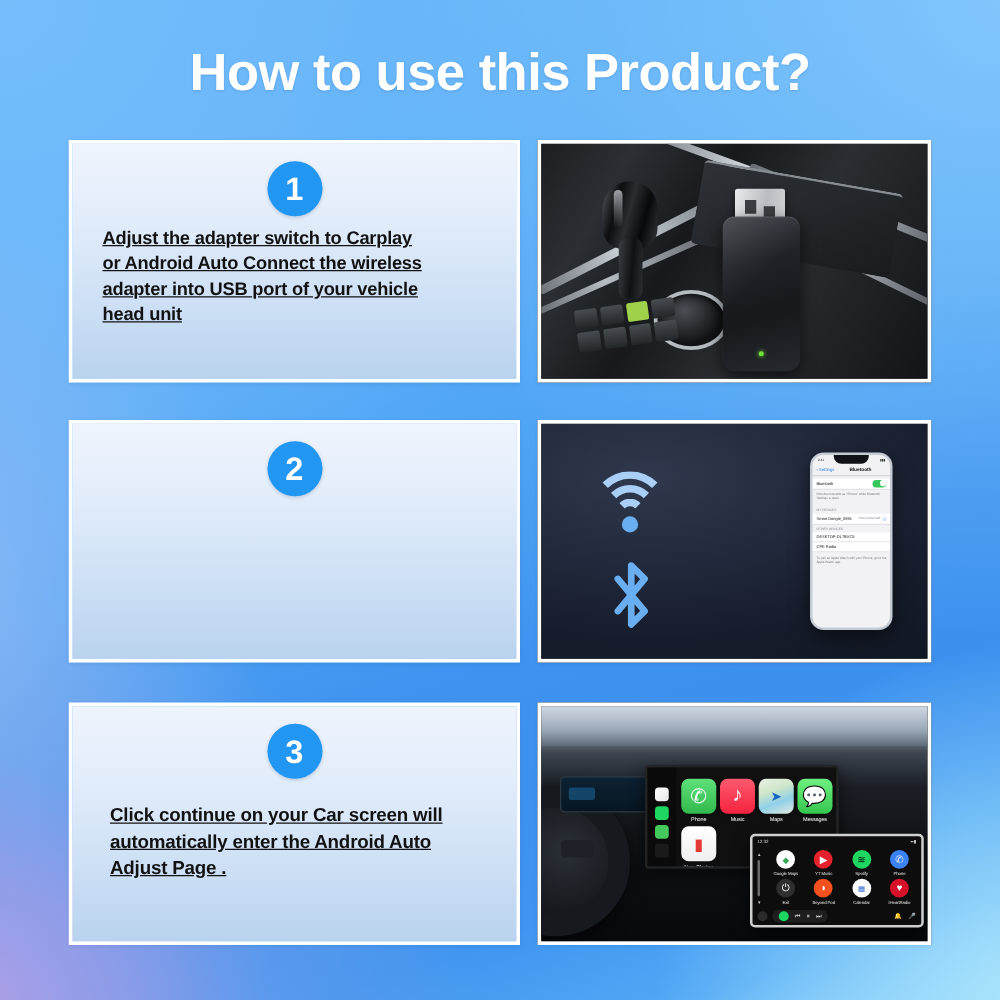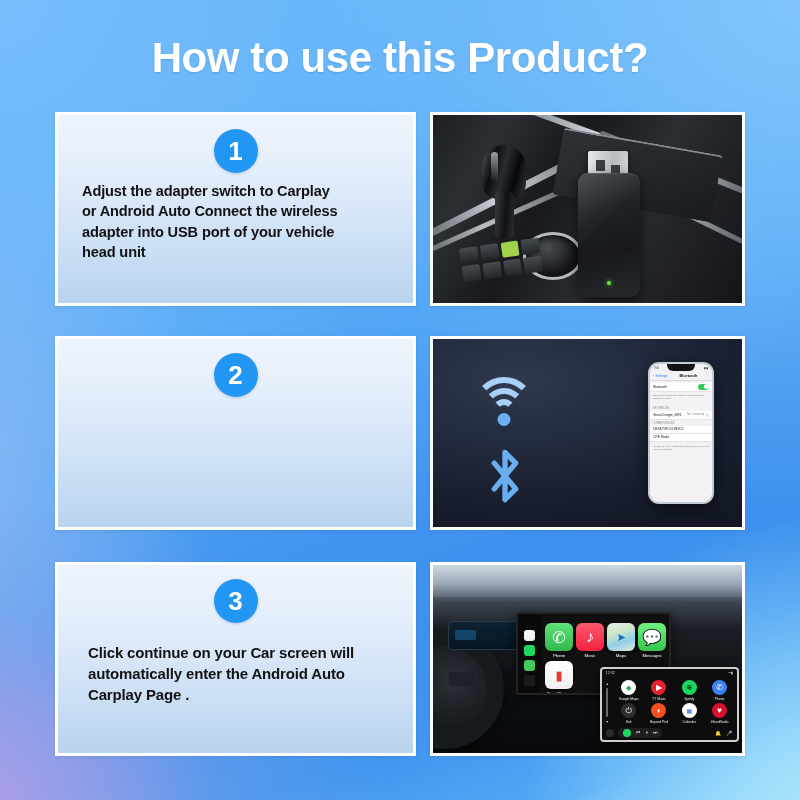--- a/index.html
+++ b/index.html
@@ -68,20 +68,21 @@
     display:flex; align-items:center; justify-content:center;
     line-height:1;
     box-shadow:0 1px 3px rgba(0,60,120,0.22);
   }
   .card-text {
     position:absolute; left:24px; right:0; top:66px;
     font-size:14.6px; font-weight:bold; color:#121212;
     line-height:1.39;
     letter-spacing:-0.15px;
     white-space:pre-line;
+    text-decoration:underline;
   }
   .text-card.step2 .card-text { top:60px; font-size:14.1px; line-height:1.35; left:26px; }
   .text-card.step3 .card-text { top:78px; left:30px; font-size:15px; }
 
   .img-card {
     width:315px; height:100%;
     border:3px solid #ffffff;
     position:relative; overflow:hidden;
     box-shadow:0 1px 3px rgba(20,60,110,0.12);
     background:#111;
@@ -361,21 +362,21 @@
       </div>
     </div>
   </div>
 
   <div class="row" id="row3">
 
     <div class="text-card step3">
       <div class="num-circle">3</div>
       <div class="card-text">Click continue on your Car screen will
 automatically enter the Android Auto
-Carplay Page .</div>
+Adjust Page .</div>
     </div>
 
     <div class="img-card">
       <div class="dash">
         <div class="windshield"></div>
         <div class="wheel"></div>
         <div class="cluster"></div>
 
         <div class="carplay">
           <div class="cp-wall"></div>

